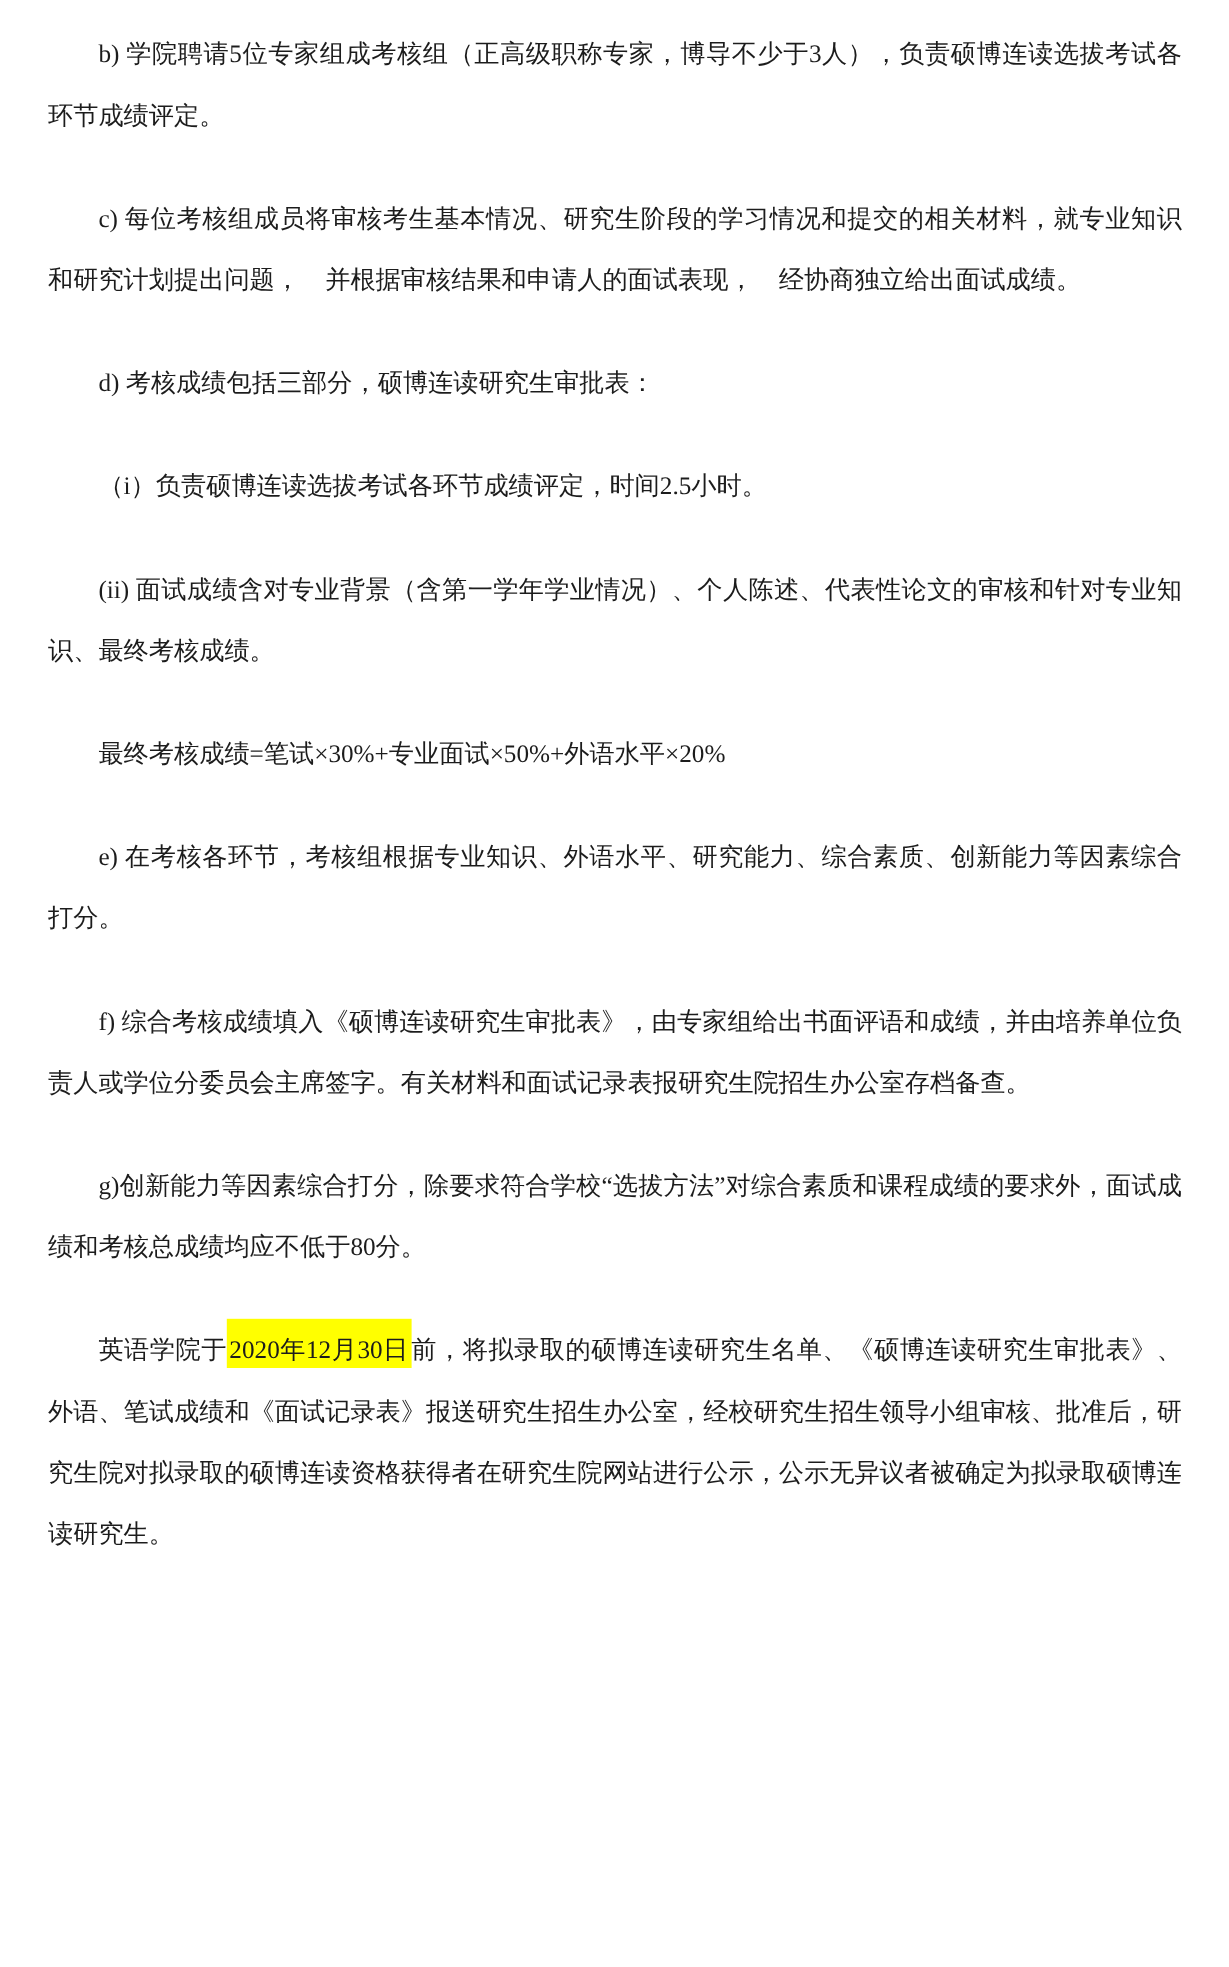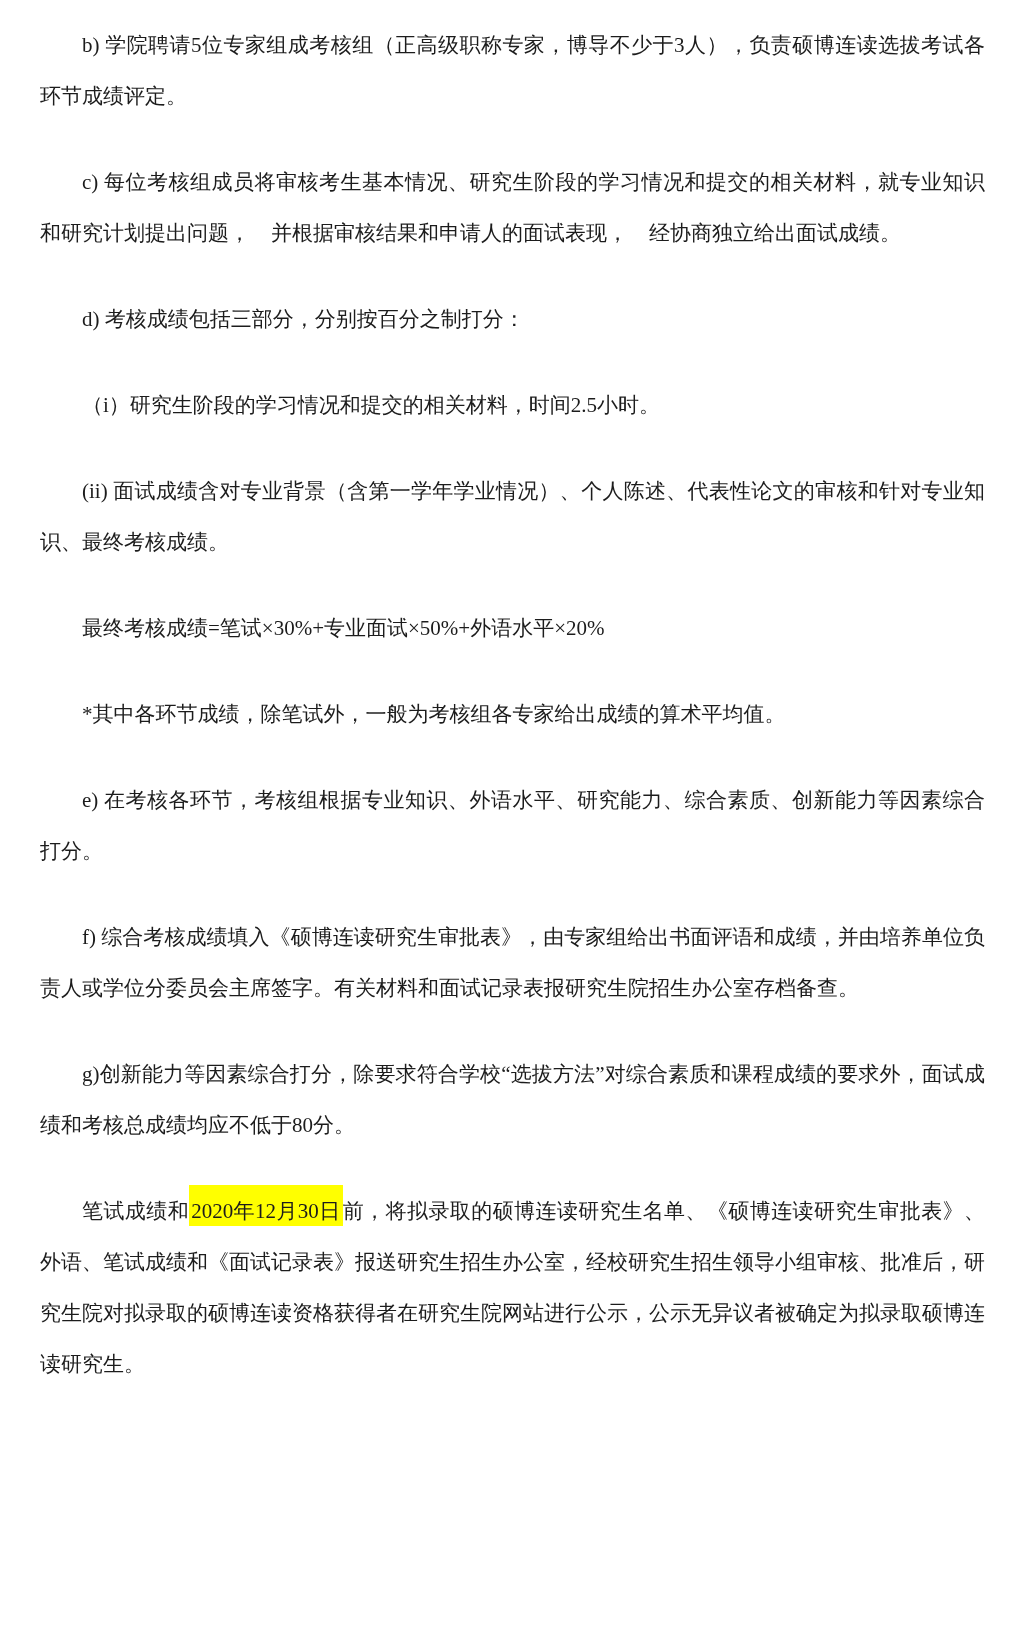--- a/index.html
+++ b/index.html
@@ -41,23 +41,22 @@
     padding: 14px 2px 3px 2px;
   }
 </style>
 </head>
 <body>
 
 <div class="page">
   <div class="doc-body">
       <p class="para"><span>b) 学院聘请5位专家组成考核组（正高级职称专家，博导不少于3人），负责硕博连读选拔考试各环节成绩评定。</span></p>
       <p class="para"><span>c) 每位考核组成员将审核考生基本情况、研究生阶段的学习情况和提交的相关材料，就专业知识和研究计划提出问题，　并根据审核结果和申请人的面试表现，　经协商独立给出面试成绩。</span></p>
-      <p class="para"><span>d) 考核成绩包括三部分，分别按百分之制打分：</span></p>
-      <p class="para"><span>（i）研究生阶段的学习情况和提交的相关材料，时间2.5小时。</span></p>
+      <p class="para"><span>d) 考核成绩包括三部分，硕博连读研究生审批表：</span></p>
+      <p class="para"><span>（i）负责硕博连读选拔考试各环节成绩评定，时间2.5小时。</span></p>
       <p class="para"><span>(ii) 面试成绩含对专业背景（含第一学年学业情况）、个人陈述、代表性论文的审核和针对专业知识、最终考核成绩。</span></p>
       <p class="para"><span class="underline-text">最终考核成绩=笔试×30%+专业面试×50%+外语水平×20%</span></p>
-      <p class="para"><span>*其中各环节成绩，除笔试外，一般为考核组各专家给出成绩的算术平均值。</span></p>
       <p class="para"><span>e) 在考核各环节，考核组根据专业知识、外语水平、研究能力、综合素质、创新能力等因素综合打分。</span></p>
       <p class="para"><span>f) 综合考核成绩填入《硕博连读研究生审批表》，由专家组给出书面评语和成绩，并由培养单位负责人或学位分委员会主席签字。有关材料和面试记录表报研究生院招生办公室存档备查。</span></p>
       <p class="para"><span>g)创新能力等因素综合打分，除要求符合学校“选拔方法”对综合素质和课程成绩的要求外，面试成绩和考核总成绩均应不低于80分。</span></p>
-      <p class="para"><span>笔试成绩和</span><span class="hl">2020年12月30日</span><span>前，将拟录取的硕博连读研究生名单、《硕博连读研究生审批表》、外语、笔试成绩和《面试记录表》报送研究生招生办公室，经校研究生招生领导小组审核、批准后，研究生院对拟录取的硕博连读资格获得者在研究生院网站进行公示，公示无异议者被确定为拟录取硕博连读研究生。</span></p>
+      <p class="para"><span>英语学院于</span><span class="hl">2020年12月30日</span><span>前，将拟录取的硕博连读研究生名单、《硕博连读研究生审批表》、外语、笔试成绩和《面试记录表》报送研究生招生办公室，经校研究生招生领导小组审核、批准后，研究生院对拟录取的硕博连读资格获得者在研究生院网站进行公示，公示无异议者被确定为拟录取硕博连读研究生。</span></p>
     </div>
 </div>
 
 </body></html>

